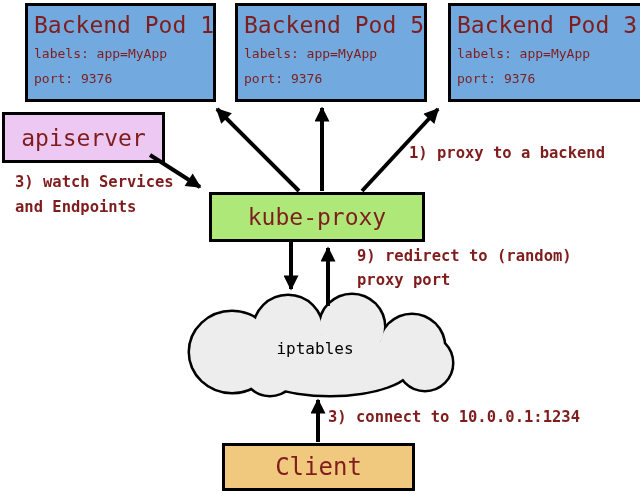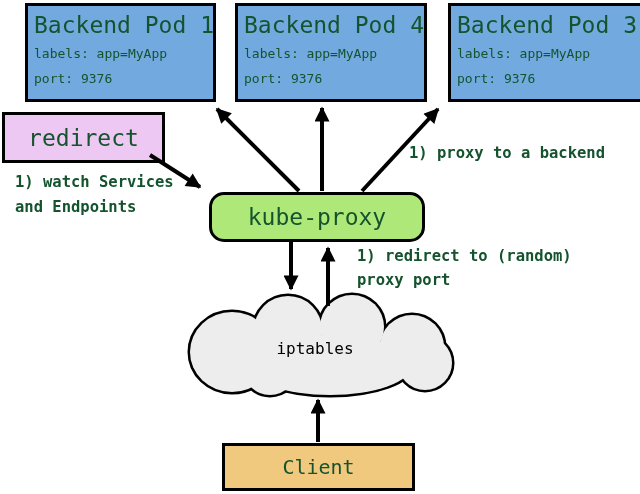--- a/index.html
+++ b/index.html
@@ -1,27 +1,27 @@
 <!DOCTYPE html>
 <html><head>
 <meta charset="utf-8">
 <style>
   html,body{margin:0;padding:0;background:#ffffff;}
   #canvas{
     position:relative;width:640px;height:494px;background:#ffffff;overflow:hidden;
-    font-family:"DejaVu Sans Mono",monospace;color:#14532d;
+    font-family:"DejaVu Sans Mono",monospace;color:#7f1d1d;
   }
   .box{position:absolute;border:3px solid #000;box-sizing:border-box;}
   .pod{background:#72A9DE;padding:3px 0 0 6px;}
   .pod .pod-title{font-size:23px;line-height:32px;white-space:nowrap;}
   .pod .pod-line{font-size:13px;line-height:25px;white-space:nowrap;}
   .center-label{display:flex;align-items:center;justify-content:center;}
   #apiserver-box{left:2px;top:112px;width:163px;height:51px;background:#ECC8F2;font-size:23px;}
-  #kube-proxy-box{left:209px;top:192px;width:216px;height:50px;background:#AEE878;font-size:23px;border-radius:15px;}
-  #client-box{left:222px;top:443px;width:193px;height:48px;background:#F0C87E;font-size:20px;}
+  #kube-proxy-box{left:209px;top:192px;width:216px;height:50px;background:#AEE878;font-size:23px;}
+  #client-box{left:222px;top:443px;width:193px;height:48px;background:#F0C87E;font-size:24px;}
   #pod1{left:25px;top:3px;width:191px;height:99px;}
   #pod2{left:235px;top:3px;width:192px;height:99px;}
   #pod3{left:448px;top:3px;width:214px;height:99px;}
   .anno{
     position:absolute;font-size:15.5px;font-weight:bold;line-height:25px;
     white-space:pre;
   }
   #step1{left:15px;top:170px;}
   #step2{left:66px;top:243px;line-height:24px;}
   #step3{left:328px;top:405px;}
@@ -34,45 +34,46 @@
 <body>
 
 <div id="canvas">
 
   <div class="box pod" id="pod1">
     <div class="pod-title">Backend Pod 1</div>
     <div class="pod-line">labels: app=MyApp</div>
     <div class="pod-line">port: 9376</div>
   </div>
   <div class="box pod" id="pod2">
-    <div class="pod-title">Backend Pod 4</div>
+    <div class="pod-title">Backend Pod 5</div>
     <div class="pod-line">labels: app=MyApp</div>
     <div class="pod-line">port: 9376</div>
   </div>
   <div class="box pod" id="pod3">
     <div class="pod-title">Backend Pod 3</div>
     <div class="pod-line">labels: app=MyApp</div>
     <div class="pod-line">port: 9376</div>
   </div>
 
   <div class="box center-label" id="apiserver-box">
-    <span>redirect</span>
+    <span>apiserver</span>
   </div>
 
   <div class="box center-label" id="kube-proxy-box">
     <span>kube-proxy</span>
   </div>
 
   <div class="box center-label" id="client-box">
     <span>Client</span>
   </div>
 
-  <div class="anno" id="step1">1) watch Services
+  <div class="anno" id="step1">3) watch Services
 and Endpoints</div>
-  <div class="anno" id="step4">1) redirect to (random)
+  <div class="anno" id="step3">3) connect to 10.0.0.1:1234</div>
+  <div class="anno" id="step4">9) redirect to (random)
 proxy port</div>
   <div class="anno" id="step5">1) proxy to a backend</div>
 
   <svg id="overlay" width="640" height="494" viewBox="0 0 640 494">
     <defs>
       <marker id="ah" viewBox="0 0 10 10" refX="9" refY="5" markerWidth="19" markerHeight="15" markerUnits="userSpaceOnUse" orient="auto">
         <path d="M0,0 L10,5 L0,10 Z" fill="#000"></path>
       </marker>
     </defs>
 

